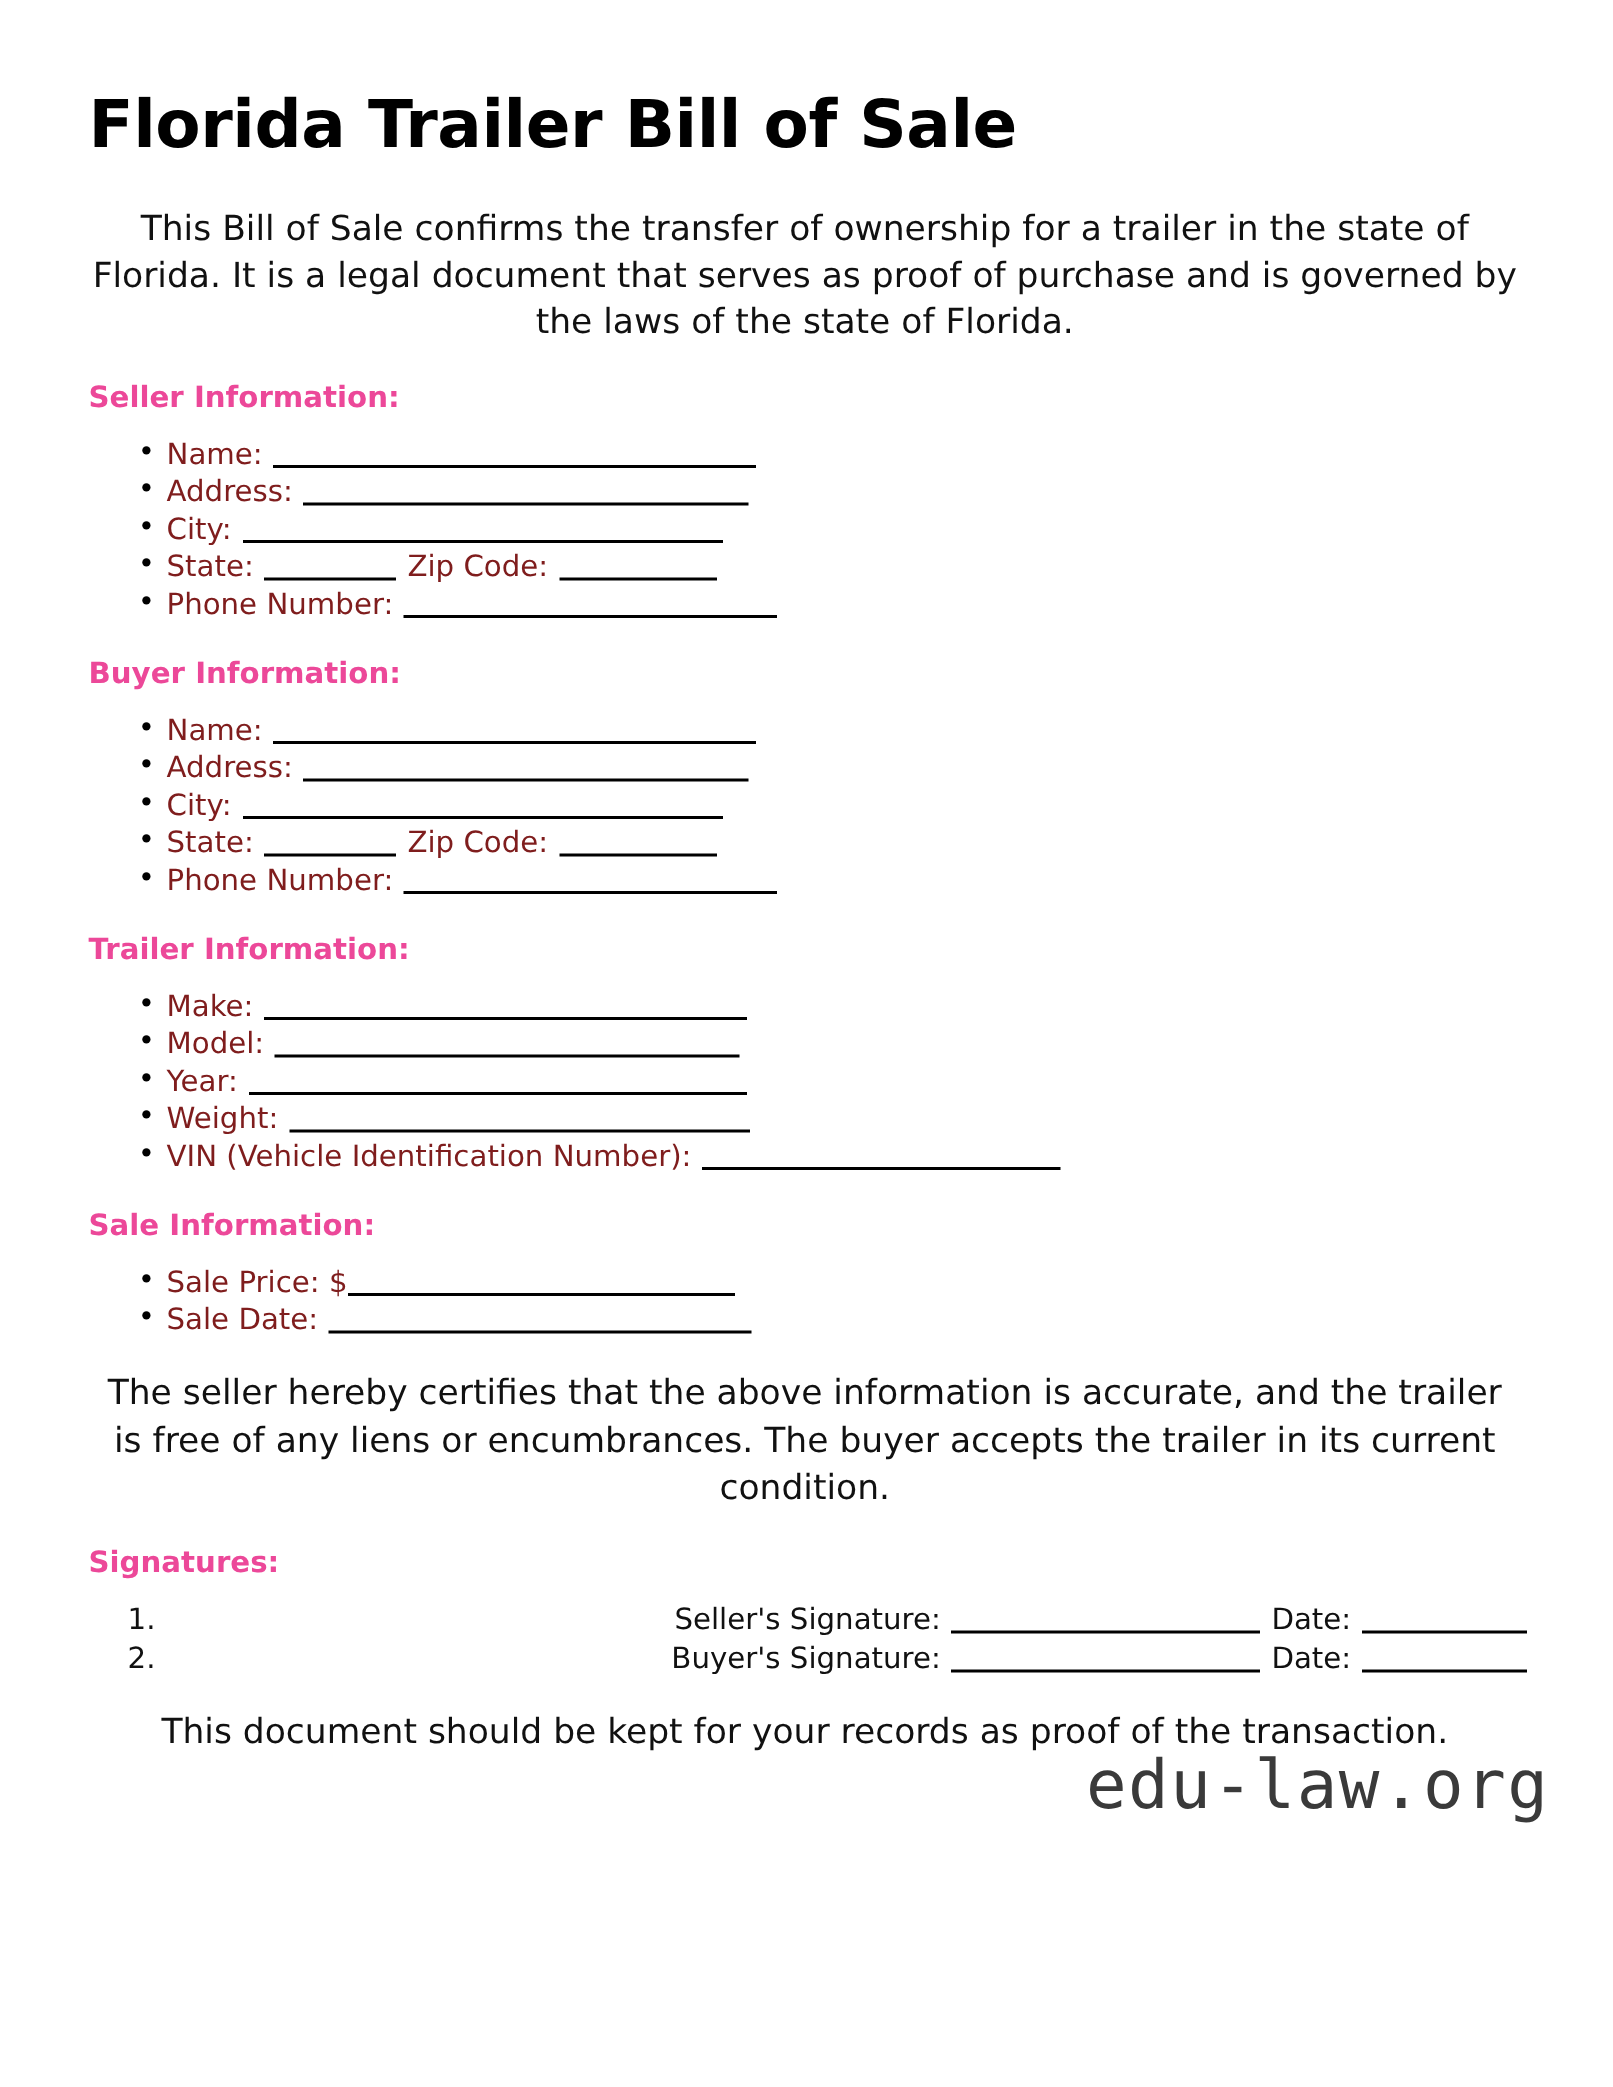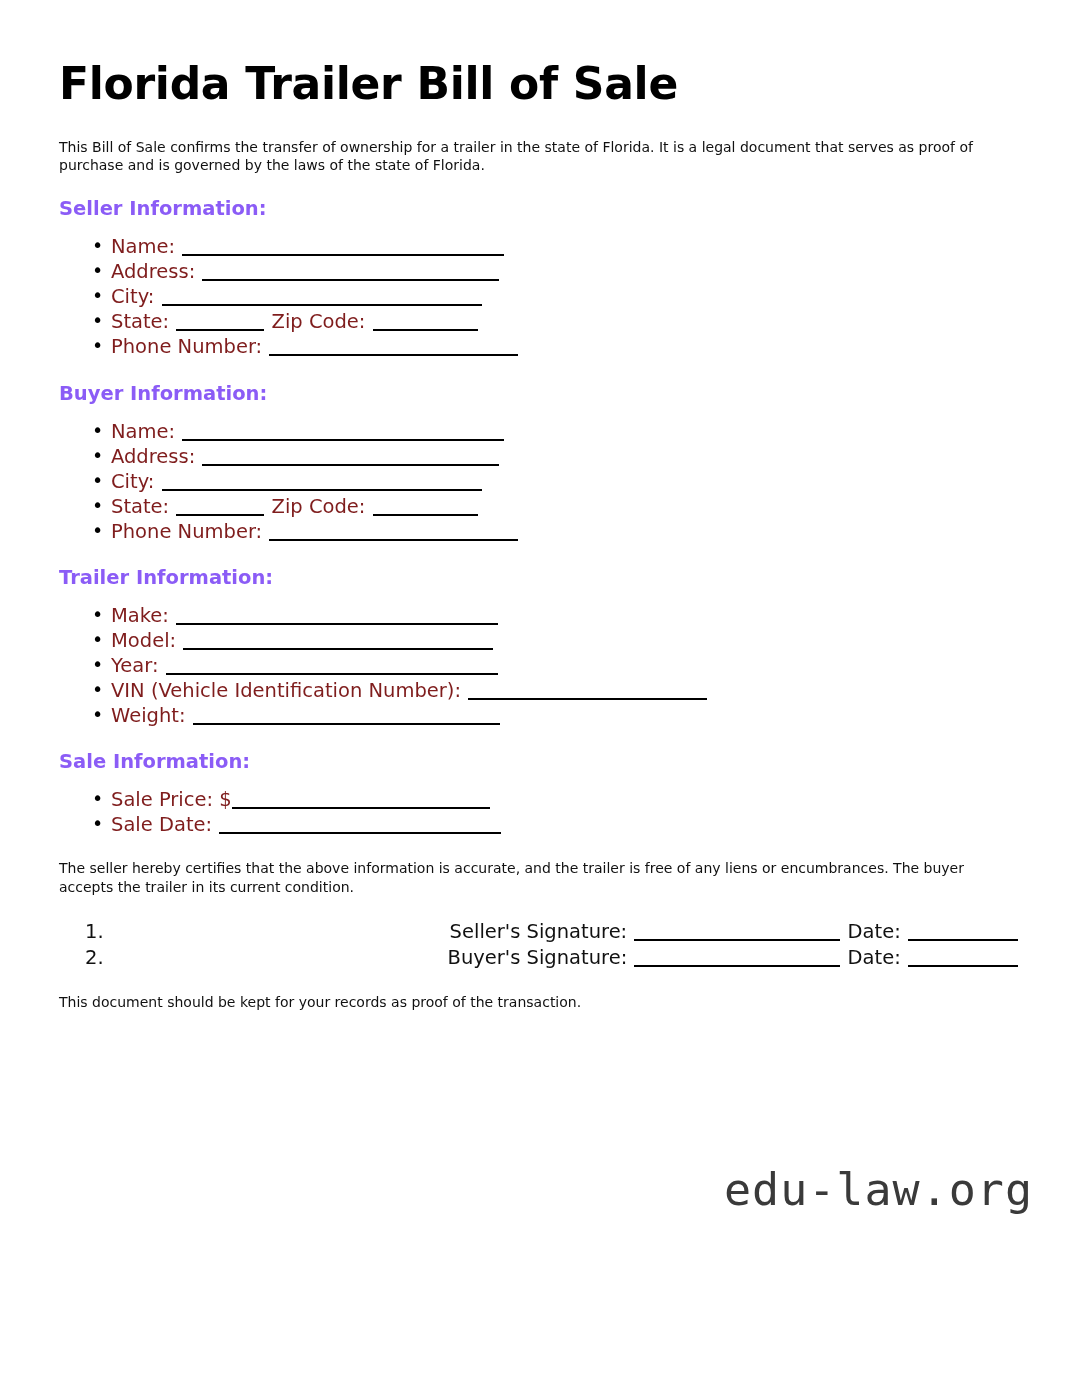--- a/index.html
+++ b/index.html
@@ -32,32 +32,33 @@
   .doc-title {
     font-size: 44px;
     font-weight: bold;
     letter-spacing: -0.3px;
     line-height: 1.08;
     margin: 0 0 30px 0;
     color: #000;
   }
 
   .para {
-    font-size: 14px;
+    font-size: 23px;
     line-height: 1.35;
     margin: 0 0 22px 0;
     max-width: 955px;
     color: #111;
+    text-align: center;
   }
 
   .section-heading {
     font-size: 19.5px;
     font-weight: bold;
     margin: 0 0 14px 0;
-    color: #8b5cf6;
+    color: #ec4899;
   }
 
   ul.fields {
     list-style: none;
     margin: 0 0 22px 0;
     padding: 0 0 0 33px;
   }
   ul.fields li {
     font-size: 19.5px;
     line-height: 1.285;
@@ -159,32 +160,33 @@
       <li><span>City:</span> <span class="blank b-city"></span></li>
       <li><span>State:</span> <span class="blank b-state"></span> <span>Zip Code:</span> <span class="blank b-zip"></span></li>
       <li><span>Phone Number:</span> <span class="blank b-phone"></span></li>
     </ul>
 
     <h2 class="section-heading">Trailer Information:</h2>
     <ul class="fields">
       <li><span>Make:</span> <span class="blank b-make"></span></li>
       <li><span>Model:</span> <span class="blank b-model"></span></li>
       <li><span>Year:</span> <span class="blank b-year"></span></li>
+      <li><span>Weight:</span> <span class="blank b-weight"></span></li>
       <li><span>VIN (Vehicle Identification Number):</span> <span class="blank b-vin"></span></li>
-      <li><span>Weight:</span> <span class="blank b-weight"></span></li>
     </ul>
 
     <h2 class="section-heading">Sale Information:</h2>
     <ul class="fields">
       <li><span>Sale Price: $</span><span class="blank b-saleprice"></span></li>
       <li><span>Sale Date:</span> <span class="blank b-saledate"></span></li>
     </ul>
 
     <p class="para">The seller hereby certifies that the above information is accurate, and the trailer is free of any liens or encumbrances. The buyer accepts the trailer in its current condition.</p>
 
+    <h2 class="section-heading">Signatures:</h2>
     <ol class="sigs">
       <li><span>Seller's Signature:</span> <span class="blank b-sig"></span> <span>Date:</span> <span class="blank b-sigdate"></span></li>
       <li><span>Buyer's Signature:</span> <span class="blank b-sig"></span> <span>Date:</span> <span class="blank b-sigdate"></span></li>
     </ol>
 
     <p class="para">This document should be kept for your records as proof of the transaction.</p>
 
   </div>
 
   <div class="watermark">edu-law.org</div>

